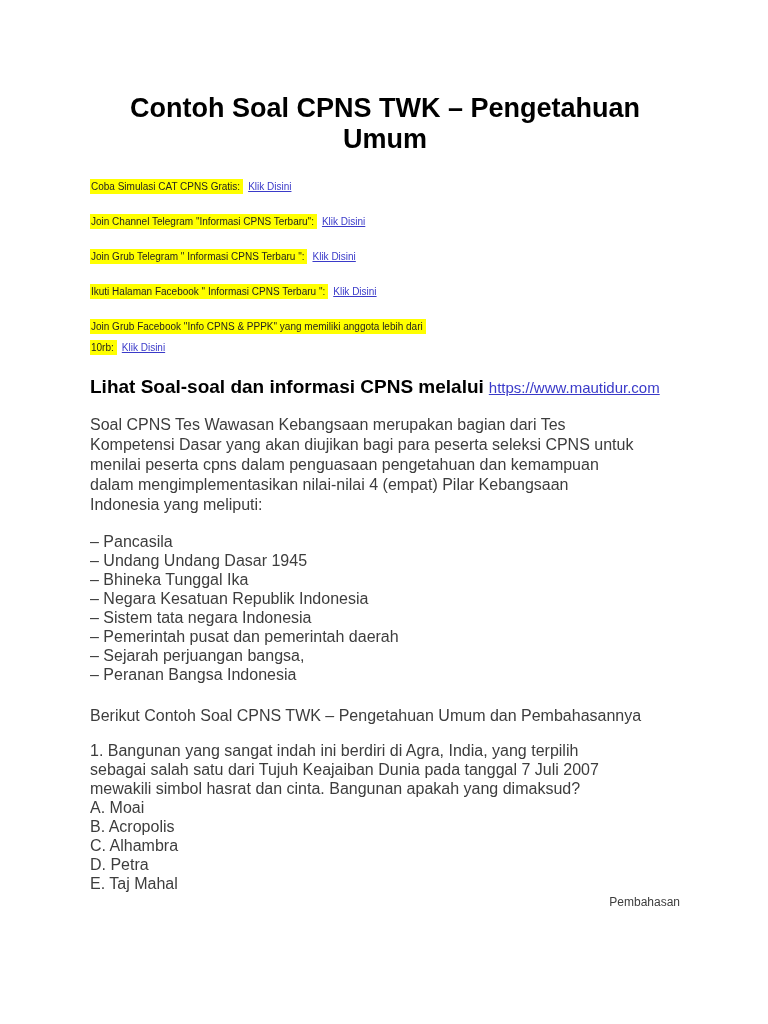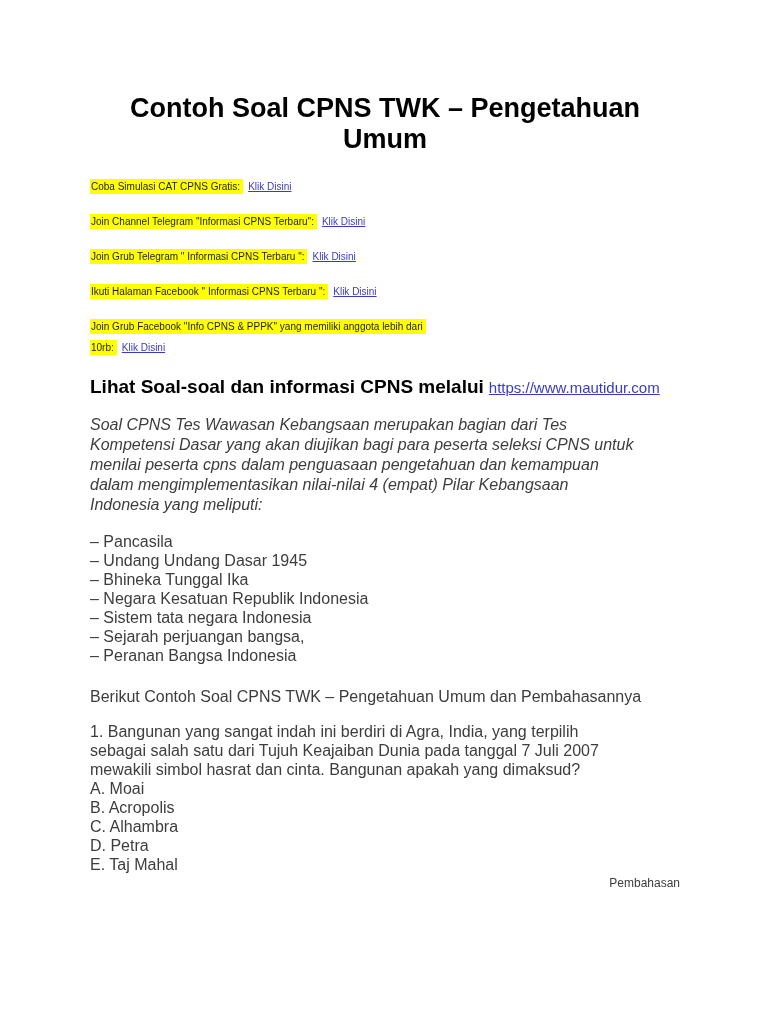--- a/index.html
+++ b/index.html
@@ -54,21 +54,20 @@
   }
   .info-heading .link {
     font-size: 15px;
     font-weight: normal;
   }
   .intro {
     font-size: 16px;
     line-height: 20px;
     white-space: pre-line;
     margin: 16px 0 0 0;
-    font-style: italic;
   }
   .pillars {
     margin: 17px 0 0 0;
   }
   .pillar-item {
     font-size: 16px;
     line-height: 19px;
   }
   .section-intro {
     font-size: 16px;
@@ -128,20 +127,21 @@
 menilai peserta cpns dalam penguasaan pengetahuan dan kemampuan
 dalam mengimplementasikan nilai-nilai 4 (empat) Pilar Kebangsaan
 Indonesia yang meliputi:</p>
 
   <div class="pillars">
     <div class="pillar-item">– Pancasila</div>
     <div class="pillar-item">– Undang Undang Dasar 1945</div>
     <div class="pillar-item">– Bhineka Tunggal Ika</div>
     <div class="pillar-item">– Negara Kesatuan Republik Indonesia</div>
     <div class="pillar-item">– Sistem tata negara Indonesia</div>
+    <div class="pillar-item">– Pemerintah pusat dan pemerintah daerah</div>
     <div class="pillar-item">– Sejarah perjuangan bangsa,</div>
     <div class="pillar-item">– Peranan Bangsa Indonesia</div>
   </div>
 
   <div class="section-intro">Berikut Contoh Soal CPNS TWK – Pengetahuan Umum dan Pembahasannya</div>
 
   <div class="question-text">1. Bangunan yang sangat indah ini berdiri di Agra, India, yang terpilih
 sebagai salah satu dari Tujuh Keajaiban Dunia pada tanggal 7 Juli 2007
 mewakili simbol hasrat dan cinta. Bangunan apakah yang dimaksud?</div>
 

